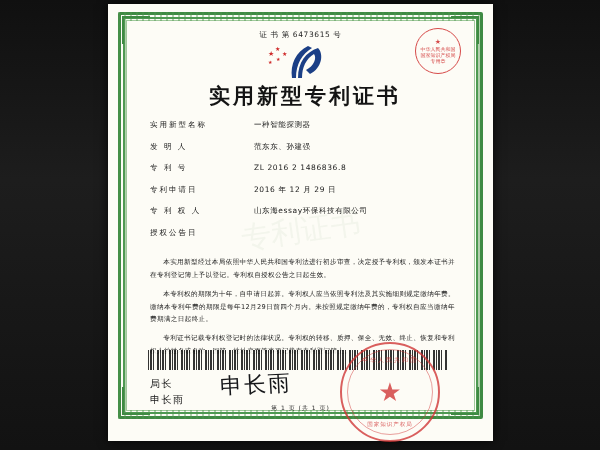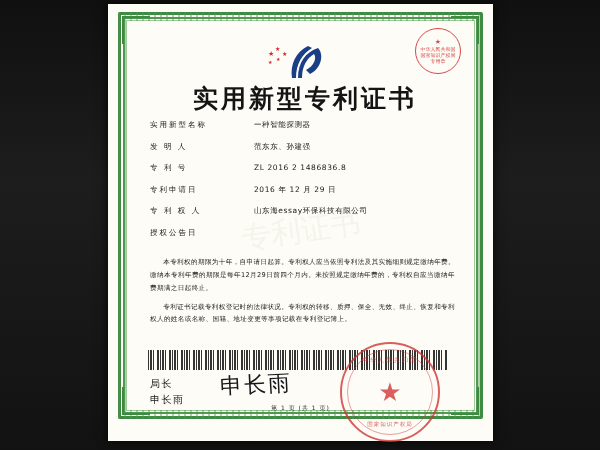--- a/index.html
+++ b/index.html
@@ -119,21 +119,21 @@
     box-sizing: border-box;
     opacity: .85;
   }
   .seal-top .star { font-size: 7px; display: block; margin-bottom: 1px; }
 
   .title {
     position: absolute;
     left: 0; right: 0;
     top: 78px;
     text-align: center;
-    font-size: 25px;
+    font-size: 21px;
     font-weight: bold;
     letter-spacing: 3px;
     color: #141414;
     font-family: "DejaVu Serif", serif;
     padding-left: 9px;
   }
 
   .fields {
     position: absolute;
     left: 42px;
@@ -277,20 +277,21 @@
 
       <div class="frame"></div>
       <div class="frame-tex"></div>
       <div class="corner tl"></div>
       <div class="corner tr"></div>
       <div class="corner bl"></div>
       <div class="corner br"></div>
 
       <div class="watermark">专利证书</div>
 
+      <div class="serial">证 书 第 6473615 号</div>
 
       <div class="emblem">
         <svg viewBox="0 0 78 42" width="78" height="42" aria-hidden="true">
           <path d="M30 38 C28 24, 34 12, 46 6 L50 8 C40 14, 34 24, 34 38 Z" fill="#1b3f86"></path>
           <path d="M36 38 C36 22, 44 12, 56 8 C62 14, 60 28, 48 34 L44 30 C52 26, 55 18, 52 14 C44 19, 40 27, 40 38 Z" fill="#1b3f86"></path>
           <g fill="#cf2b2b">
             <text x="6" y="16" font-size="7">★</text>
             <text x="13" y="11" font-size="6">★</text>
             <text x="20" y="16" font-size="6">★</text>
             <text x="14" y="21" font-size="5">★</text>
@@ -328,20 +329,21 @@
         <div class="field">
           <div class="lbl">专 利 权 人</div>
           <div class="val">山东海essay环保科技有限公司</div>
         </div>
         <div class="field">
           <div class="lbl">授权公告日</div>
         </div>
       </div>
 
       <div class="body-text">
+        <p>本实用新型经过本局依照中华人民共和国专利法进行初步审查，决定授予专利权，颁发本证书并在专利登记簿上予以登记。专利权自授权公告之日起生效。</p>
         <p>本专利权的期限为十年，自申请日起算。专利权人应当依照专利法及其实施细则规定缴纳年费。缴纳本专利年费的期限是每年12月29日前四个月内。未按照规定缴纳年费的，专利权自应当缴纳年费期满之日起终止。</p>
         <p>专利证书记载专利权登记时的法律状况。专利权的转移、质押、保全、无效、终止、恢复和专利权人的姓名或名称、国籍、地址变更等事项记载在专利登记簿上。</p>
       </div>
 
       <div class="barcode"></div>
 
       <div class="sign-block">
         <div>局长</div>
         <div>申长雨</div>
       </div>

